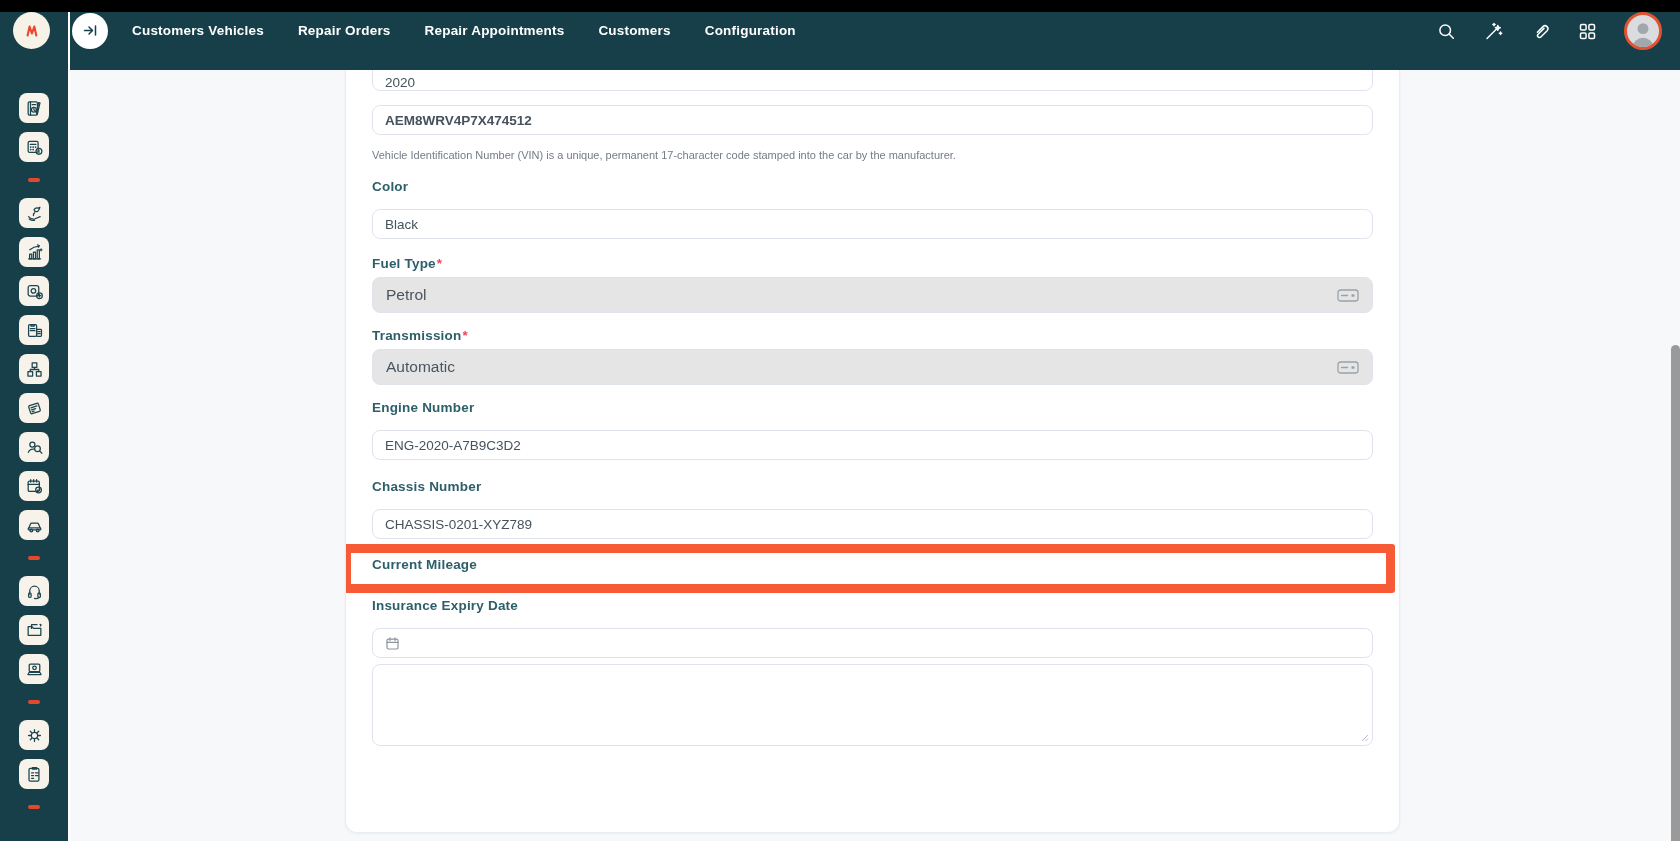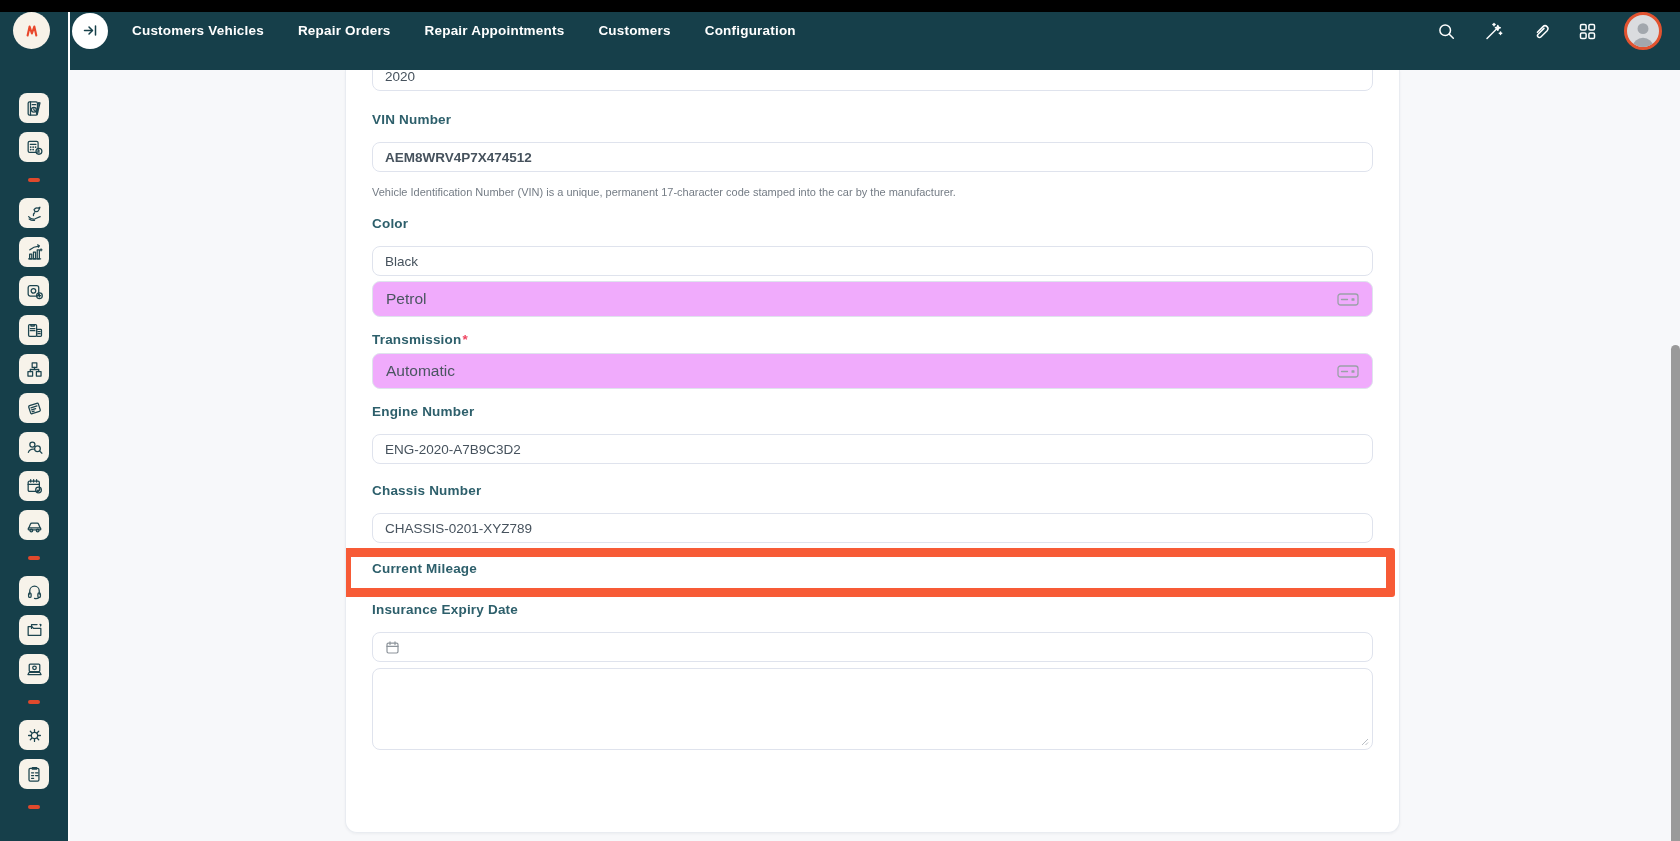--- a/index.html
+++ b/index.html
@@ -67,26 +67,26 @@
   .field-label {
     display:block; font-size:13.5px; font-weight:700; color:#2d5f6b; letter-spacing:.2px; line-height:16px;
   }
   .req { color:#ef4460; font-weight:700; margin-left:1px; }
   .tinput {
     height:30px; border:1px solid #dfe3ed; border-radius:8px; background:#fff;
     display:flex; align-items:center; padding:0 12px;
     font-size:13.5px; color:#46525d; font-weight:500; margin-top:14px; cursor:text;
   }
   .tselect {
-    height:36px; border:1px solid #dfe3ed; border-radius:8px; background:#f0abfc;
+    height:36px; border:1px solid #dfe3ed; border-radius:8px; background:#e5e5e5;
     display:flex; align-items:center; justify-content:space-between; padding:0 13px;
     font-size:15.5px; color:#4a5560; margin-top:5px; cursor:pointer;
   }
   .help { font-size:11px; color:#747c85; margin-top:14px; line-height:13px; }
-  .year-clip .tinput { margin-top:-9px; }
+  .year-clip .tinput { margin-top:-9px;align-items:flex-end; }
   .mt21{margin-top:21px}.mt17{margin-top:17px}.mt15{margin-top:15px}
   .mt19{margin-top:19px}.mt18{margin-top:18px}.mt25{margin-top:25px}
   .mileage-wrap { position:relative; }
   .highlight-box {
     position:absolute; left:-30px; right:-22px; top:-13px; bottom:-20px;
     border:9px solid #f75b36; border-radius:3px; pointer-events:none; z-index:6;
   }
   .notes-area {
     position:relative; height:82px; border:1px solid #dfe3ed; border-radius:8px; background:#fff;
     margin-top:6px; cursor:text;
@@ -314,35 +314,37 @@
 
 <main class="card">
 
   <div class="year-clip">
     <div class="tinput">
       <span>2020</span>
     </div>
   </div>
 
   <div>
-    <label class="field-label mt21"><span>VIN Number</span></label>
     <div class="tinput" style="font-weight:600;">
       <span>AEM8WRV4P7X474512</span>
     </div>
     <p class="help">Vehicle Identification Number (VIN) is a unique, permanent 17-character code stamped into the car by the manufacturer.</p>
   </div>
 
   <div>
     <label class="field-label mt17"><span>Color</span></label>
     <div class="tinput">
       <span>Black</span>
     </div>
   </div>
 
   <div>
+    <label class="field-label mt17">
+      <span>Fuel Type</span><span class="req">*</span>
+    </label>
     <div class="tselect">
       <span>Petrol</span>
       <svg width="22" height="13" viewBox="0 0 22 13">
         <g fill="none" stroke="#9aa1a8" stroke-width="1.3" stroke-linecap="round">
           <rect x="1" y="1" width="20" height="11" rx="2.5"></rect>
             <path d="M4.5 6.5h6"></path>
         </g>
         <rect x="14.5" y="5.2" width="3" height="2.6" rx=".6" fill="#9aa1a8"></rect>
       </svg>
     </div>

